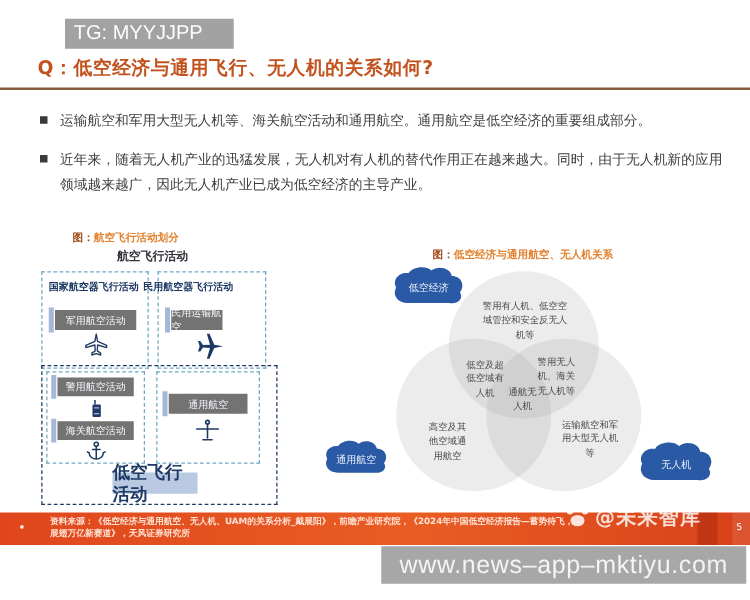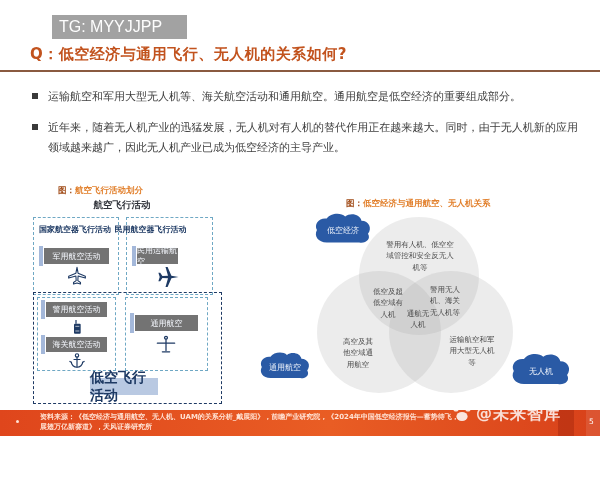--- a/index.html
+++ b/index.html
@@ -202,14 +202,17 @@
     <svg width="26" height="24" viewBox="0 0 26 24" style="opacity:.85;">
       <circle cx="6" cy="8" r="2.6" fill="#ffffff"></circle>
       <circle cx="12" cy="5.5" r="2.6" fill="#ffffff"></circle>
       <circle cx="18" cy="8" r="2.6" fill="#ffffff"></circle>
       <ellipse cx="12" cy="15.5" rx="5.6" ry="4.6" fill="#ffffff"></ellipse>
     </svg>
     <span class="wm-text">@未来智库</span>
   </div>
   <div class="abs page-num">5</div>
 
+  <div class="abs url-box">
+    <span>www.news–app–mktiyu.com</span>
+  </div>
 
 </div>
 
 </body></html>

